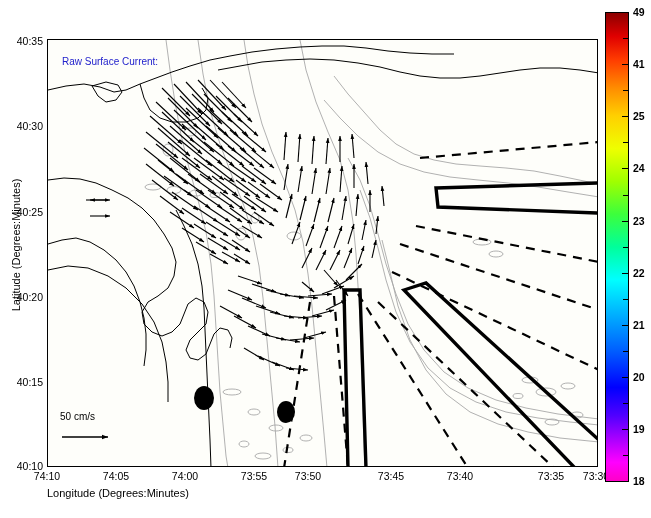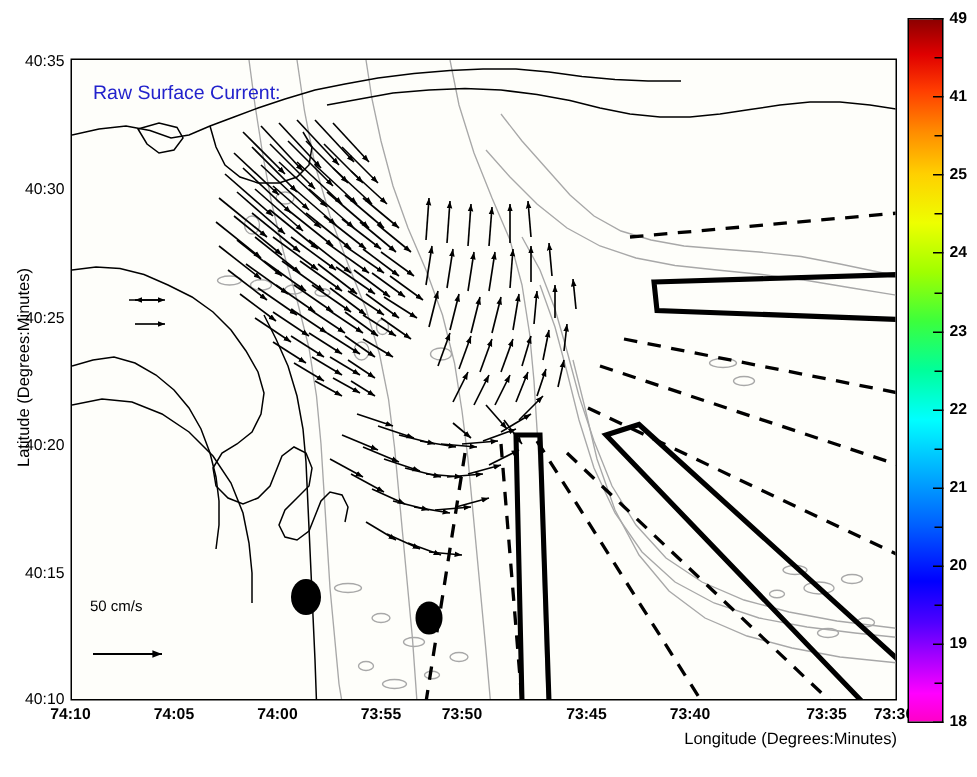--- a/index.html
+++ b/index.html
@@ -46,62 +46,61 @@
     box-sizing: border-box;
     overflow: hidden;
   }
   #mapsvg { position: absolute; left: 0; top: 0; }
 
   
   #annotation {
     position: absolute;
     left: 14px; top: 14px;
     color: #2222cc;
-    font-size: 13px;
+    font-size: 10px;
     line-height: 15px;
     z-index: 25;
     white-space: nowrap;
   }
 
   
   #veckey {
     position: absolute;
     left: 12px; bottom: 18px;
     z-index: 25;
   }
   #veckey .klabel {
     font-size: 10px;
     color: #000;
-    margin-bottom: 19px;
+    margin-bottom: 8px;
     white-space: nowrap;
   }
 
   
   .xtick {
     position: absolute;
     top: 470px;
     font-size: 10.5px;
     color: #000;
     transform: translateX(-50%);
     white-space: nowrap;
-    font-weight: bold;
   }
   .ytick {
     position: absolute;
     left: 43px;
     font-size: 10.5px;
     color: #000;
     transform: translate(-100%, -50%);
     white-space: nowrap;
   }
   #xlabel {
     position: absolute;
     left: 47px; top: 487px;
     width: 551px;
-    text-align: right;
+    text-align: left;
     font-size: 11px;
     color: #000;
     white-space: nowrap;
   }
   #ylabel {
     position: absolute;
     left: -84px; top: 239px;
     width: 200px;
     text-align: center;
     font-size: 11px;

